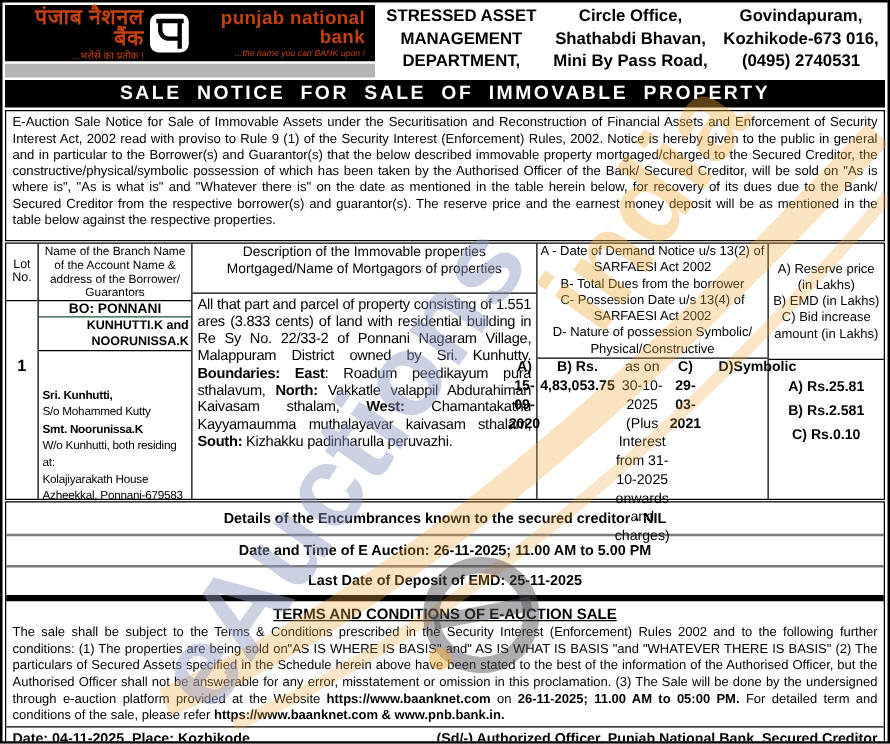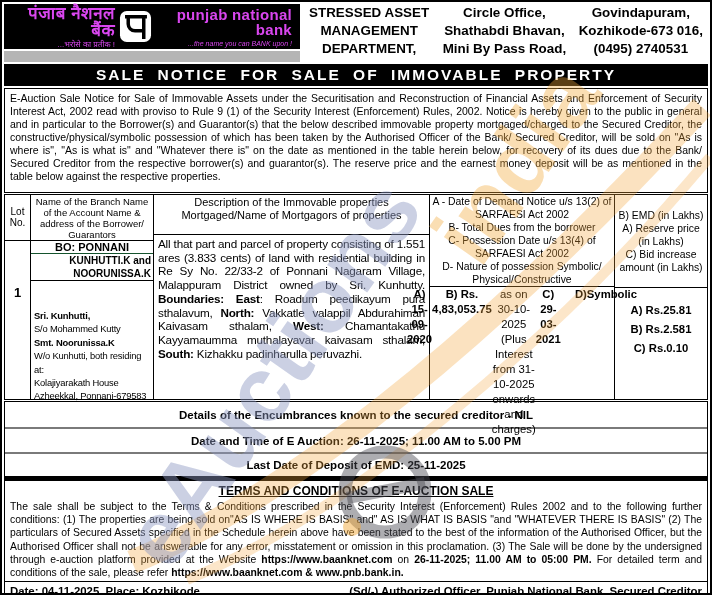--- a/index.html
+++ b/index.html
@@ -3,21 +3,21 @@
 <meta charset="utf-8">
 <style>
   * { margin:0; padding:0; box-sizing:border-box; }
   body { background:#e8e8e8; font-family:"Liberation Sans", sans-serif; color:#000; }
   .page { width:712px; height:595px; background:#fff; border:2px solid #000; padding:2px;
           position:relative; overflow:hidden; margin:0 auto; }
 
   
   .hdr { display:flex; height:58px; }
   .logo-wrap { width:296px; margin-right:3px; display:flex; flex-direction:column; }
-  .logo-black { background:#000; color:#d946ef; height:45px; display:flex; align-items:center;
+  .logo-black { background:#000; color:#c2410c; height:45px; display:flex; align-items:center;
                 justify-content:space-between; padding:2px 8px 2px 10px; }
   .hindi { text-align:right; line-height:1; }
   .hindi-name { font-size:17px; font-weight:bold; letter-spacing:0.5px; }
   .hindi-tag  { font-size:8px; margin-top:2px; }
   .pnb-mark { width:33px; height:33px; flex:0 0 33px; margin:0 4px; }
   .eng { text-align:right; line-height:1; }
   .eng-name { font-size:15px; font-weight:bold; letter-spacing:0.3px; }
   .eng-tag  { font-size:7px; font-style:italic; margin-top:3px; }
   .gray-bar { height:11px; background:#b5b5b5; margin-top:2px; }
   .addr { flex:1; display:flex; flex-direction:row; justify-content:center;
@@ -144,22 +144,22 @@
         <div class="bd">B) Rs. 4,83,053.75</div>
         <div>as on 30-10-2025 (Plus Interest from 31-10-2025 onwards and charges)</div>
         <div class="poss-line">
           <span>C) 29-03-2021</span>
           <span>D)Symbolic</span>
         </div>
       </div>
     </div>
     <div class="col c5">
       <div class="th">
+        <div>A) Reserve price (in Lakhs)</div>
         <div>B) EMD (in Lakhs)</div>
-        <div>A) Reserve price (in Lakhs)</div>
         <div>C) Bid increase amount (in Lakhs)</div>
       </div>
       <div class="cell-price">
         <div>A) Rs.25.81</div>
         <div>B) Rs.2.581</div>
         <div>C) Rs.0.10</div>
       </div>
     </div>
   </div>
 

